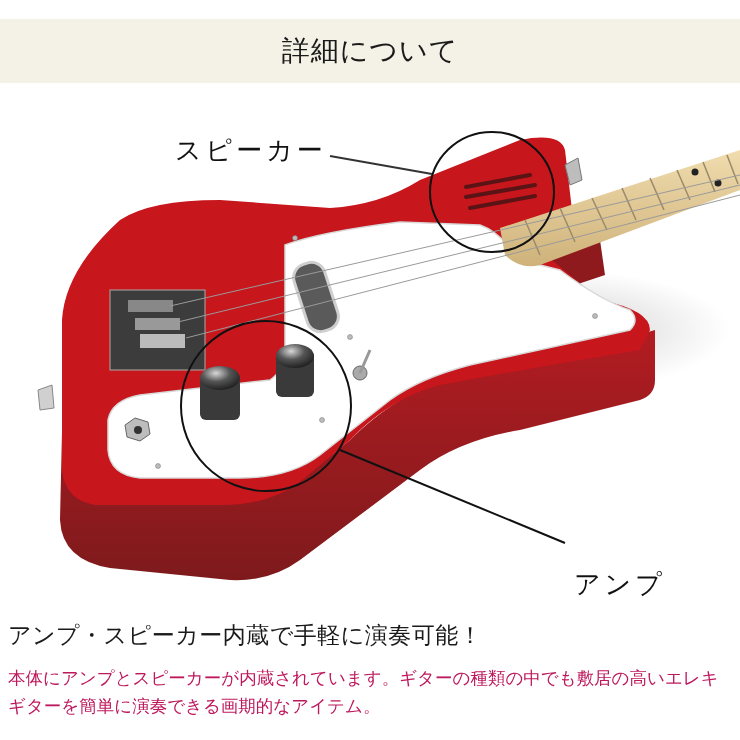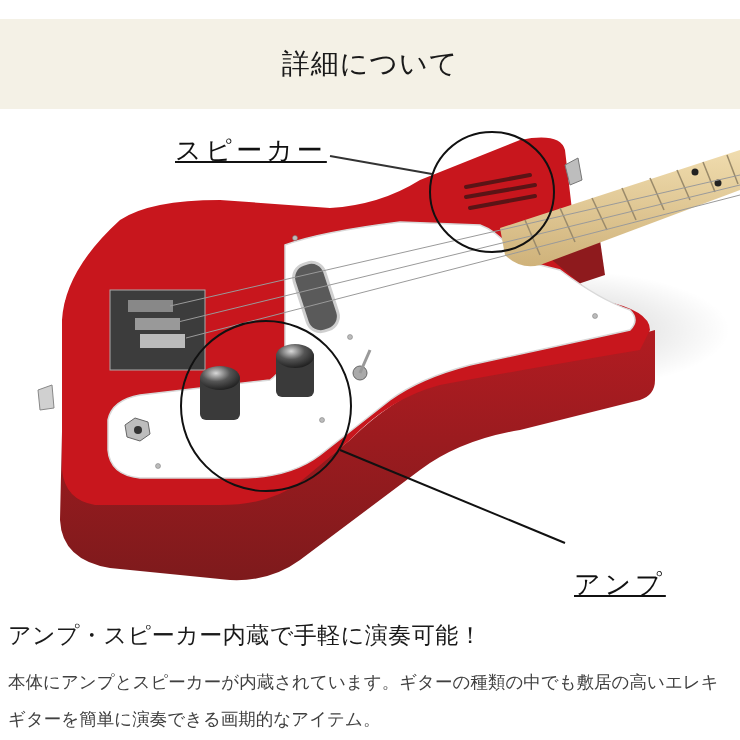--- a/index.html
+++ b/index.html
@@ -1,27 +1,27 @@
 <!DOCTYPE html>
 <html><head>
 <meta charset="utf-8">
 <style>
   html, body { margin: 0; padding: 0; background: #ffffff; }
   body { width: 740px; height: 740px; position: relative; overflow: hidden;
          font-family: "DejaVu Sans", "Liberation Sans", sans-serif; color: #1a1a1a; }
-  .header-band { position: absolute; left: 0; top: 19px; width: 740px; height: 90px;
+  .header-band { position: absolute; left: 0; top: 19px; width: 740px; height: 64px;
                  background: #f4f1e6; display: flex; align-items: center; justify-content: center; }
   .header-title { font-size: 28px; letter-spacing: 1px; color: #1a1a1a; }
   .figure { position: absolute; left: 0; top: 100px; width: 740px; height: 500px; }
   .figure svg { position: absolute; left: 0; top: 0; }
-  .callout-label { position: absolute; font-size: 26px; letter-spacing: 4px; color: #111; text-decoration: underline; }
+  .callout-label { position: absolute; font-size: 26px; letter-spacing: 4px; color: #111; }
   .callout-speaker { left: 175px; top: 133px; }
   .callout-amp { left: 574px; top: 567px; }
   .headline { position: absolute; left: 8px; top: 620px; font-size: 23px; color: #1a1a1a; letter-spacing: 0.5px; font-family: Liberation Serif, serif; }
-  .body-text { position: absolute; left: 8px; top: 664px; width: 728px; font-size: 17.5px; line-height: 37px; color: #404040; }
+  .body-text { position: absolute; left: 8px; top: 664px; width: 728px; font-size: 17.5px; line-height: 28px; color: #be185d; }
 </style>
 </head>
 <body>
 
 <div class="header-band">
   <span class="header-title">詳細について</span>
 </div>
 
 <div class="figure">
   <svg width="740" height="500" viewBox="0 100 740 500">

